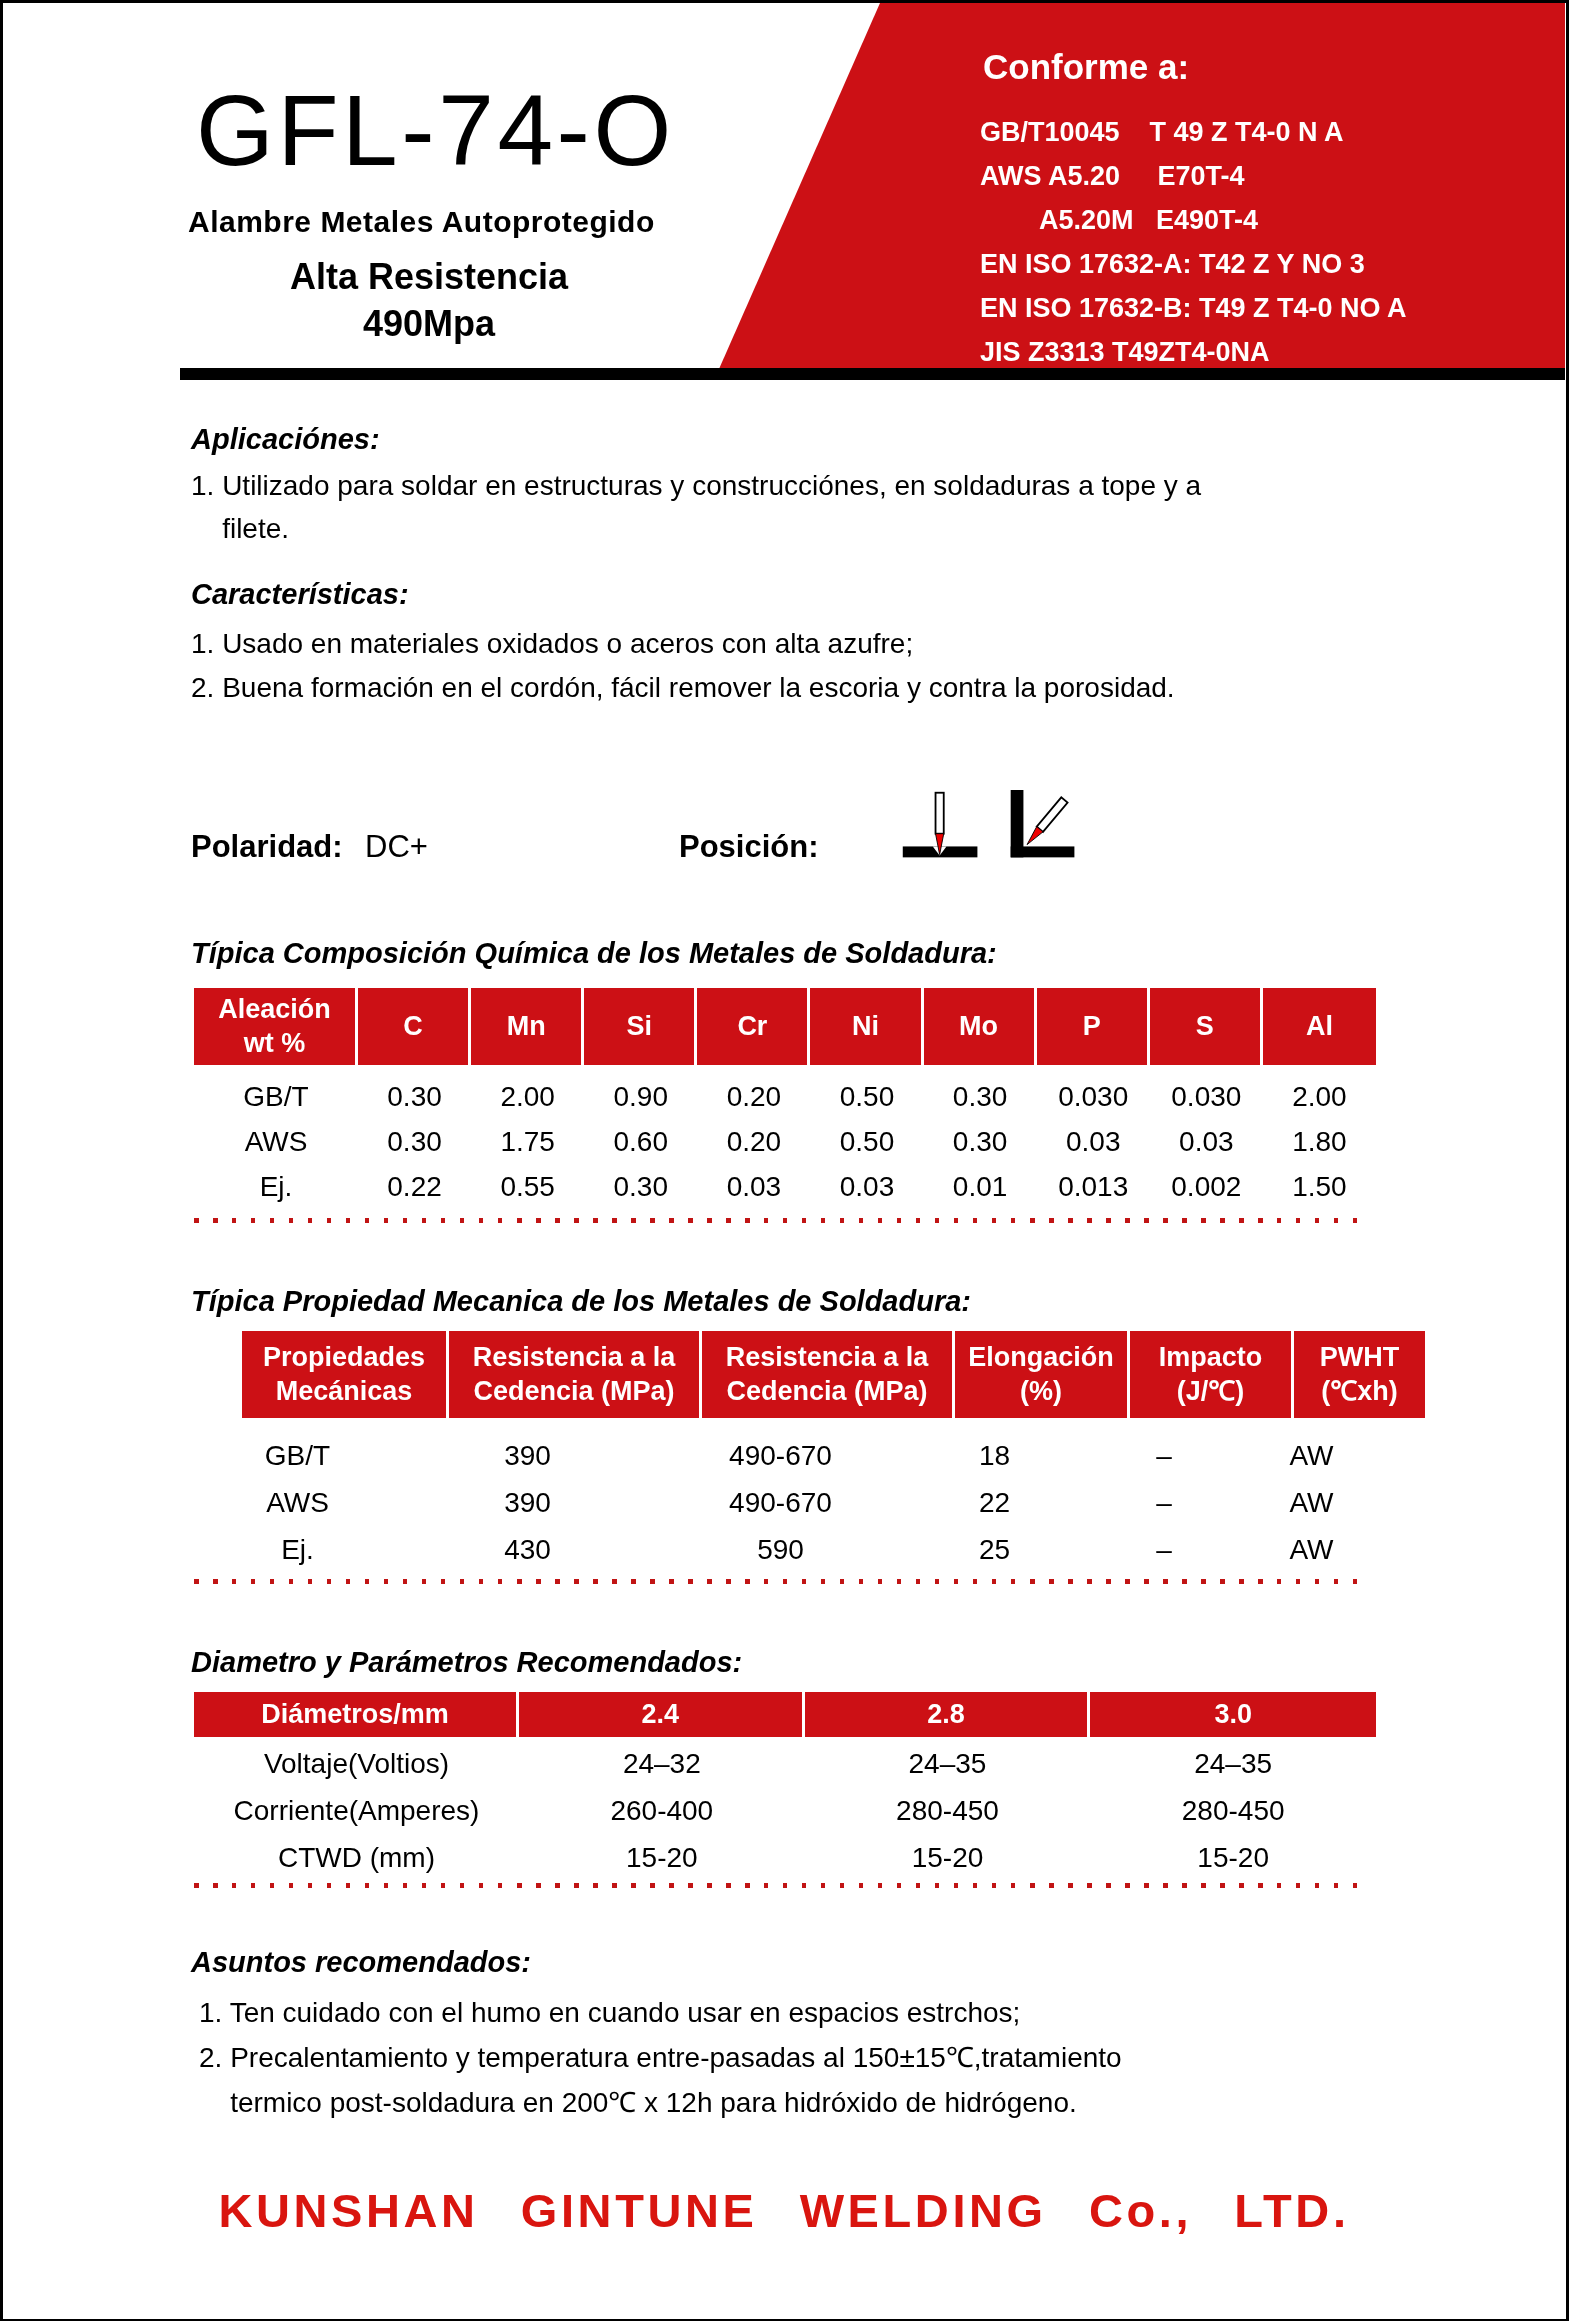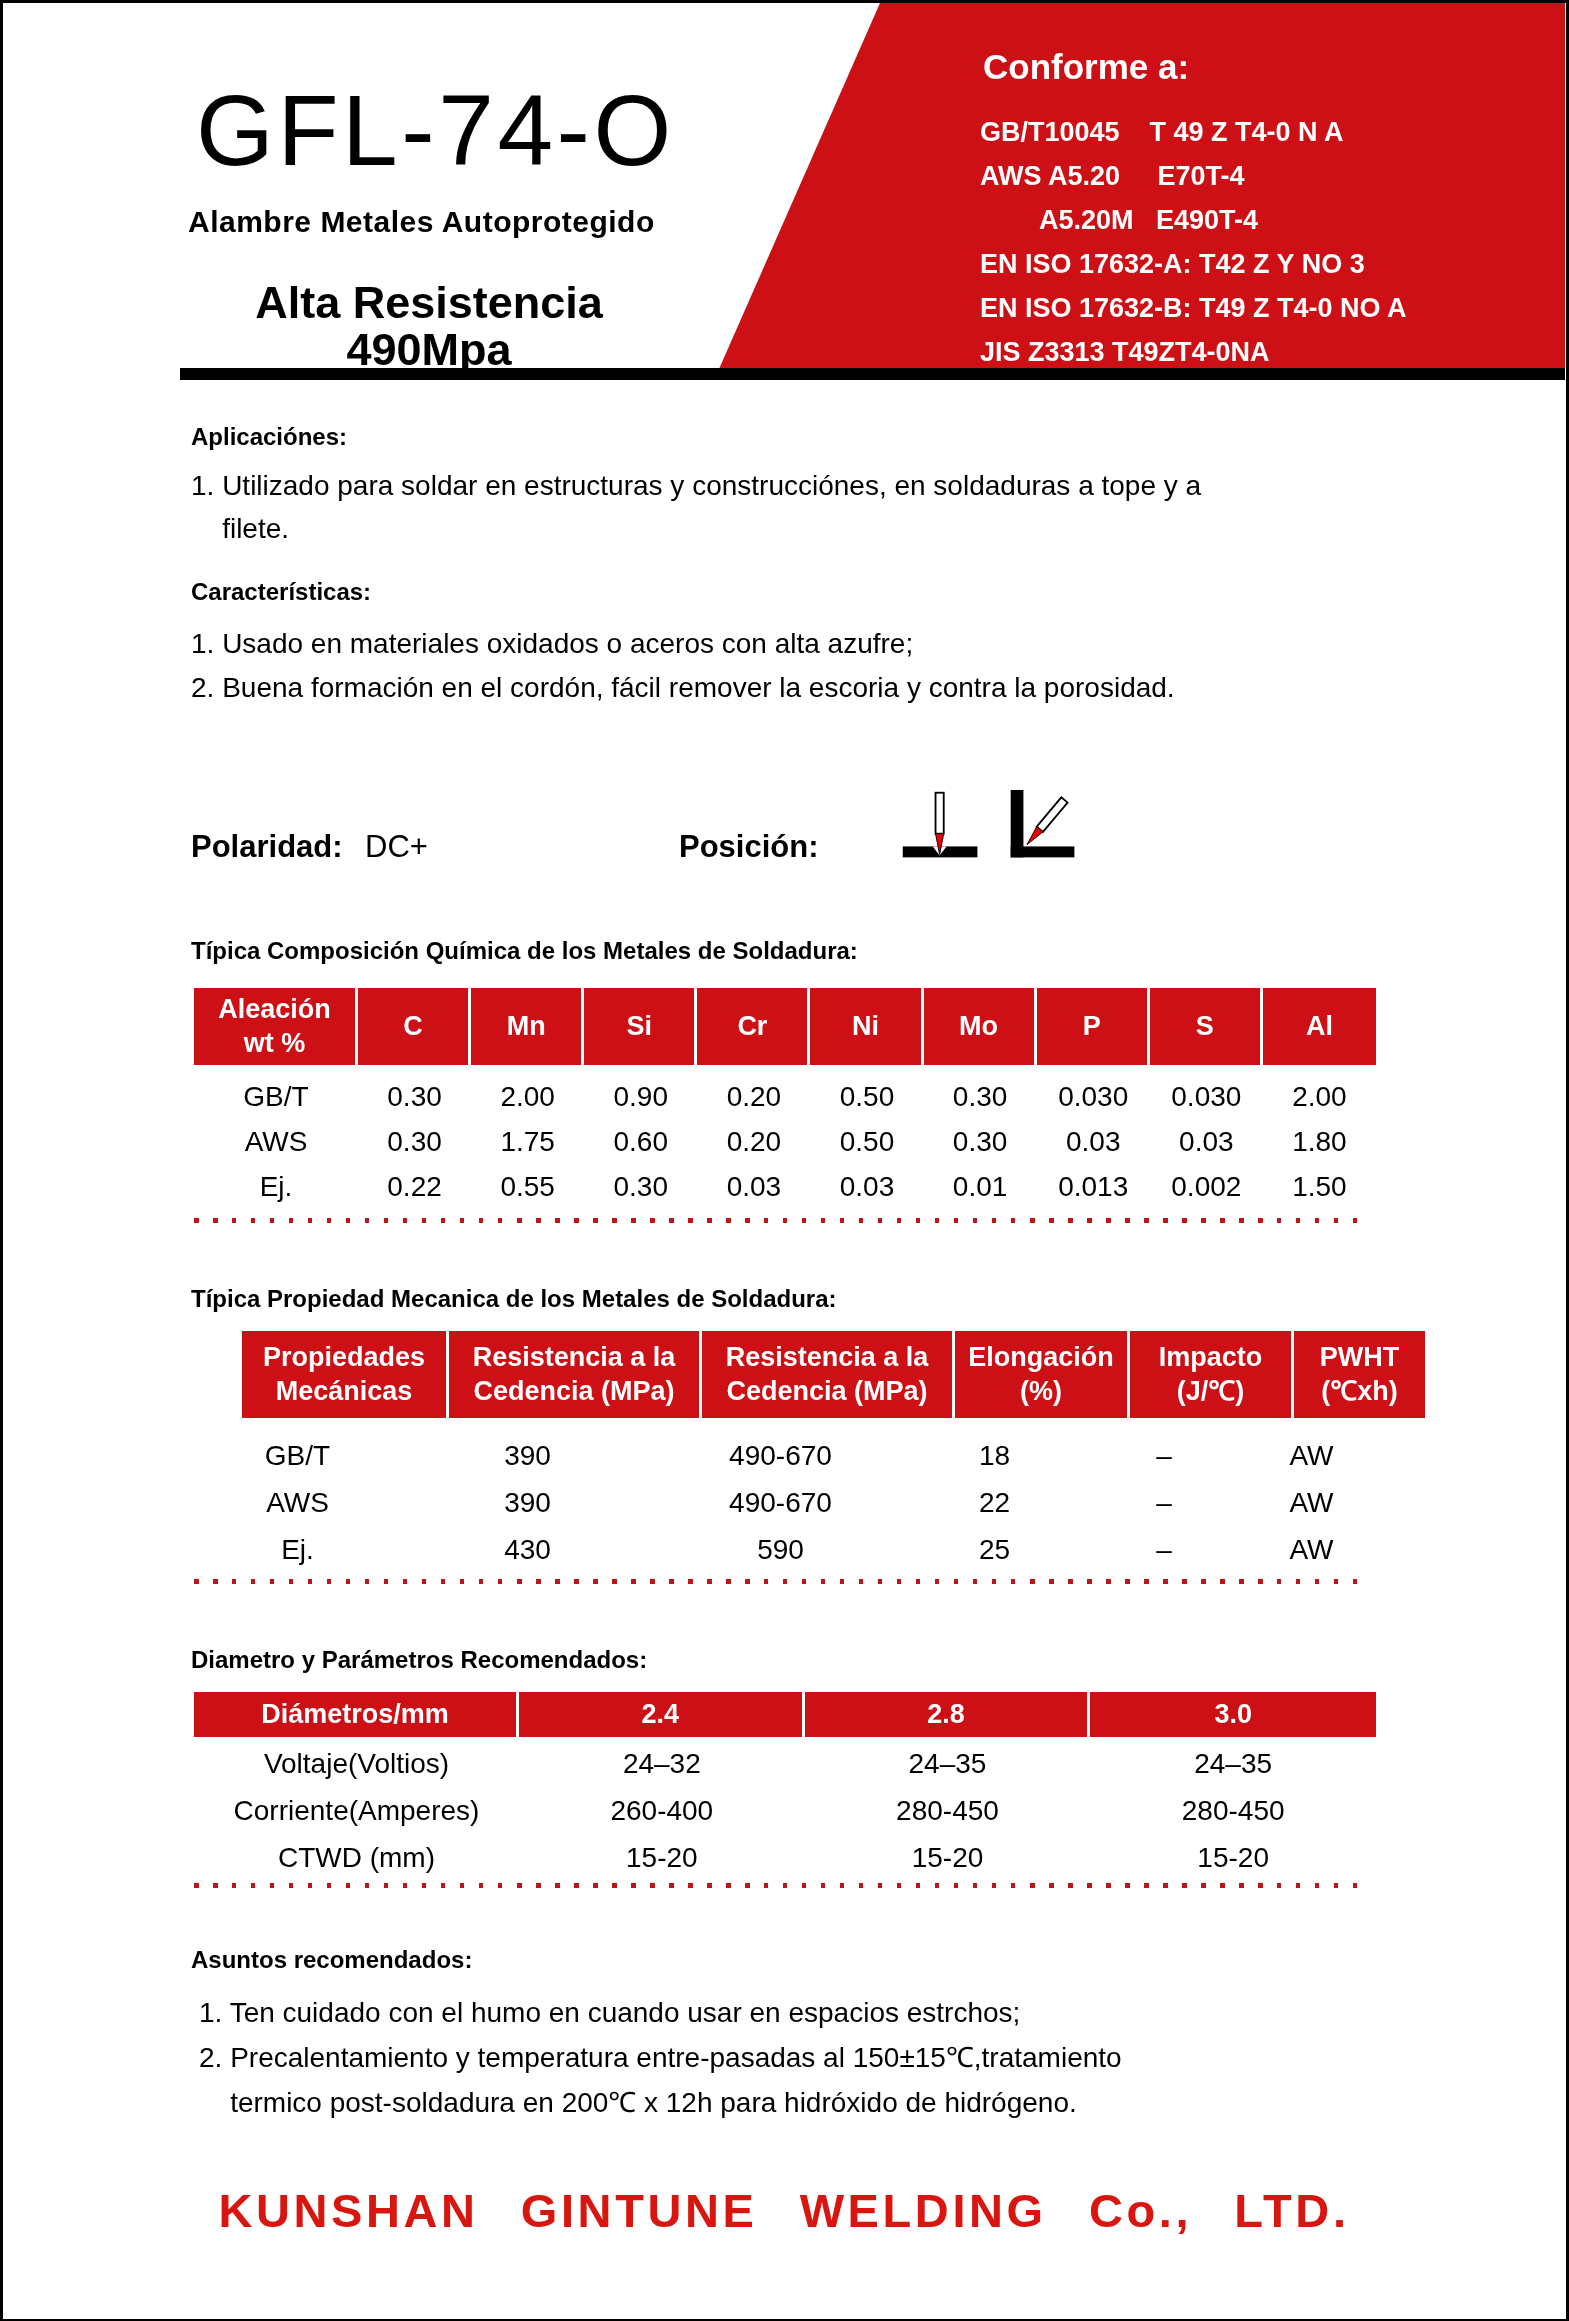--- a/index.html
+++ b/index.html
@@ -19,26 +19,26 @@
   .pre{white-space:pre;}
   .prewrap{white-space:pre-wrap;}
 
   
   .header-red{position:absolute;left:0;top:0;width:1562px;height:366px;
     background:var(--brand-red);
     clip-path:polygon(877px 0,1562px 0,1562px 366px,716px 366px);}
   .header-bar{position:absolute;left:177px;top:365px;width:1385px;height:11.8px;background:#000;}
   .product-title{left:193px;top:77px;font-size:100px;letter-spacing:3.6px;font-weight:400;}
   .product-subtitle{left:185px;top:204px;font-size:30px;font-weight:bold;letter-spacing:0.5px;}
-  .strength{left:185px;top:276px;width:482px;text-align:center;font-size:45px;font-weight:bold;line-height:47px;}
+  .strength{left:185px;top:250px;width:482px;text-align:center;font-size:36px;font-weight:bold;line-height:47px;}
   .conform-title{left:980px;top:46px;font-size:35px;color:#fff;font-weight:bold;}
   .conform-lines{left:977px;top:100px;font-size:27px;color:#fff;font-weight:bold;line-height:44px;margin-top:7px;}
 
   
-  .h-sec{font-size:24px;font-weight:bold;}
+  .h-sec{font-size:29px;font-weight:bold;font-style:italic;}
   .body-txt{font-size:28px;line-height:44px;}
 
   
   .tgrid{position:absolute;display:grid;width:1182px;left:191px;}
   .th{background:var(--brand-red);color:#fff;font-weight:bold;font-size:27px;
       display:flex;align-items:center;justify-content:center;text-align:center;
       white-space:pre-line;line-height:1.25;border-right:3.6px solid #fff;}
   .th:last-child{border-right:none;}
   .td{display:flex;align-items:center;justify-content:center;font-size:28px;}
   #t1h{top:985px;height:77px;grid-template-columns:164px repeat(9,1fr);}

